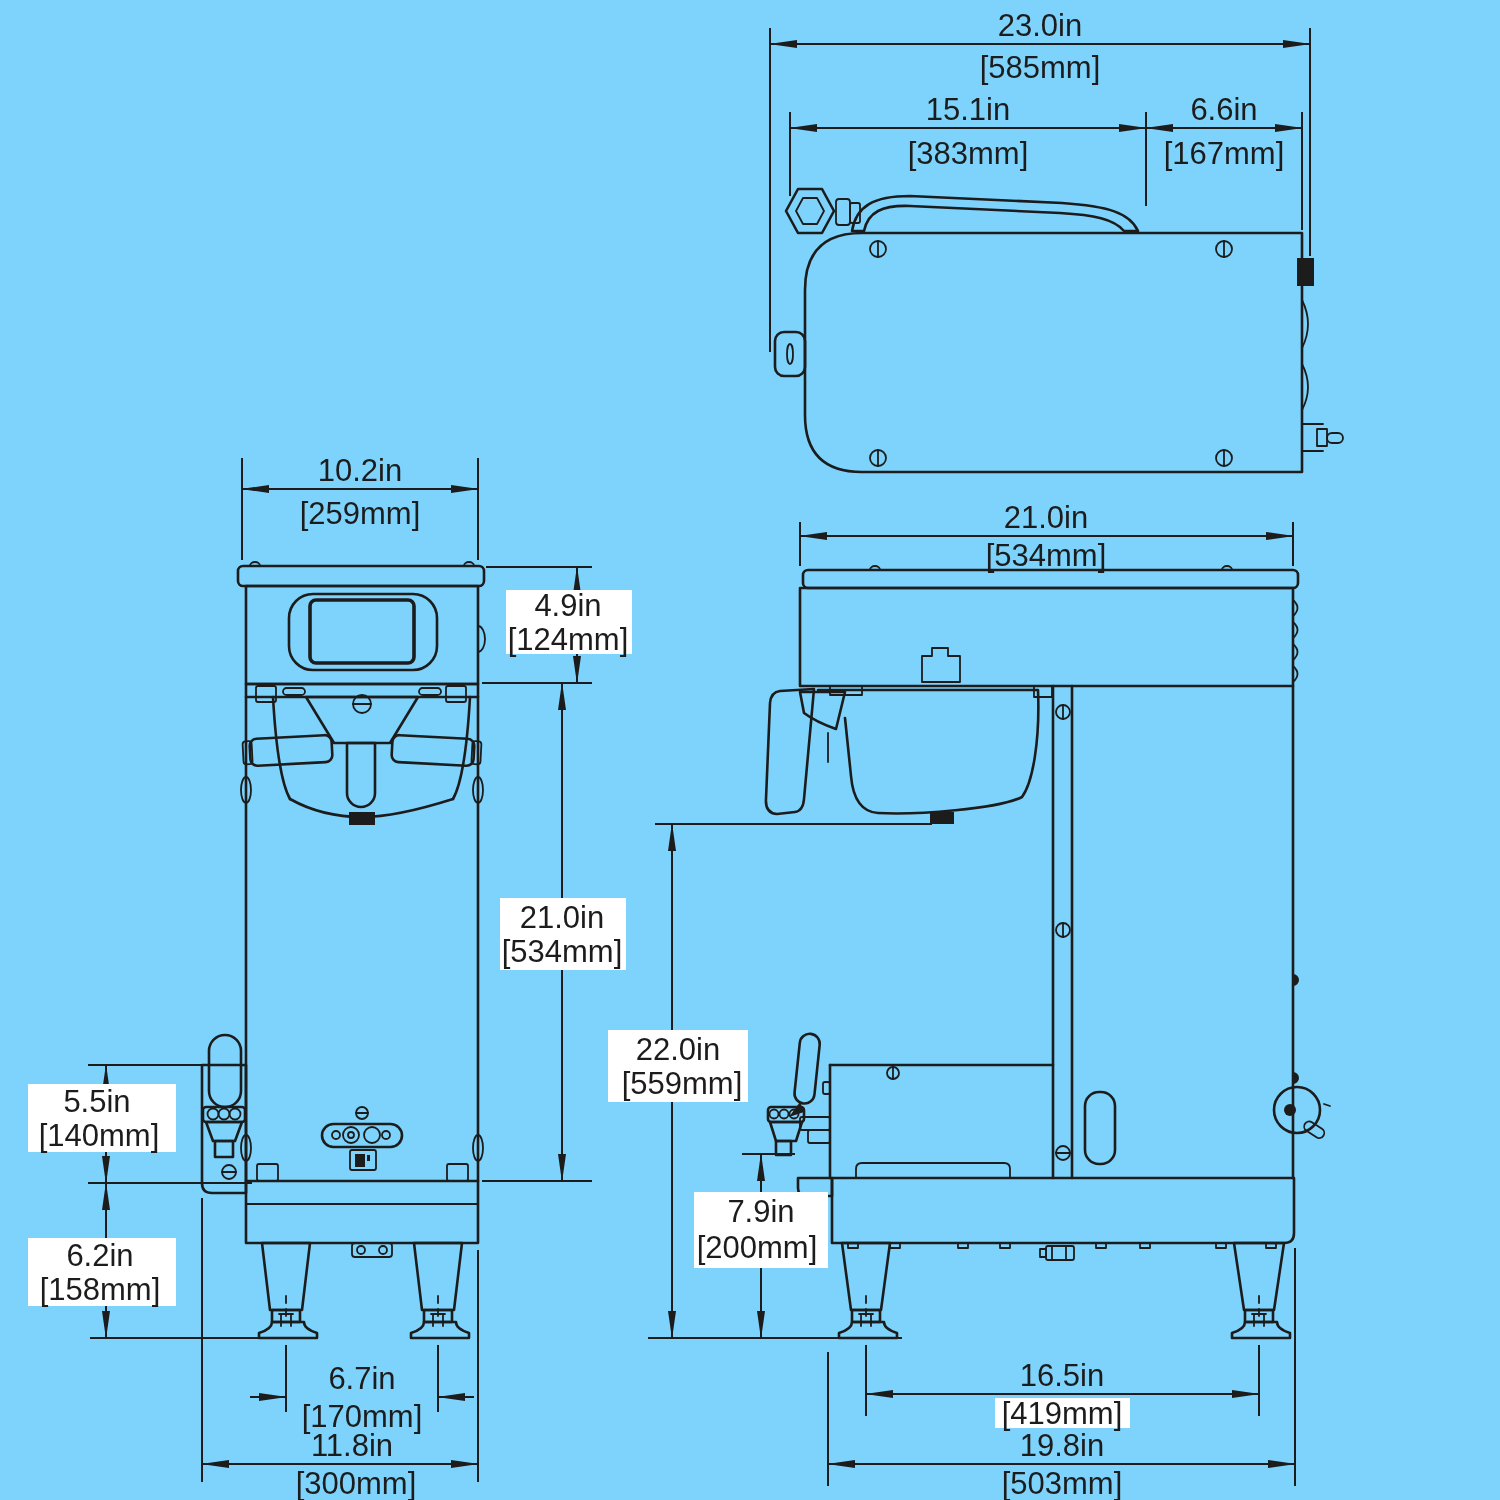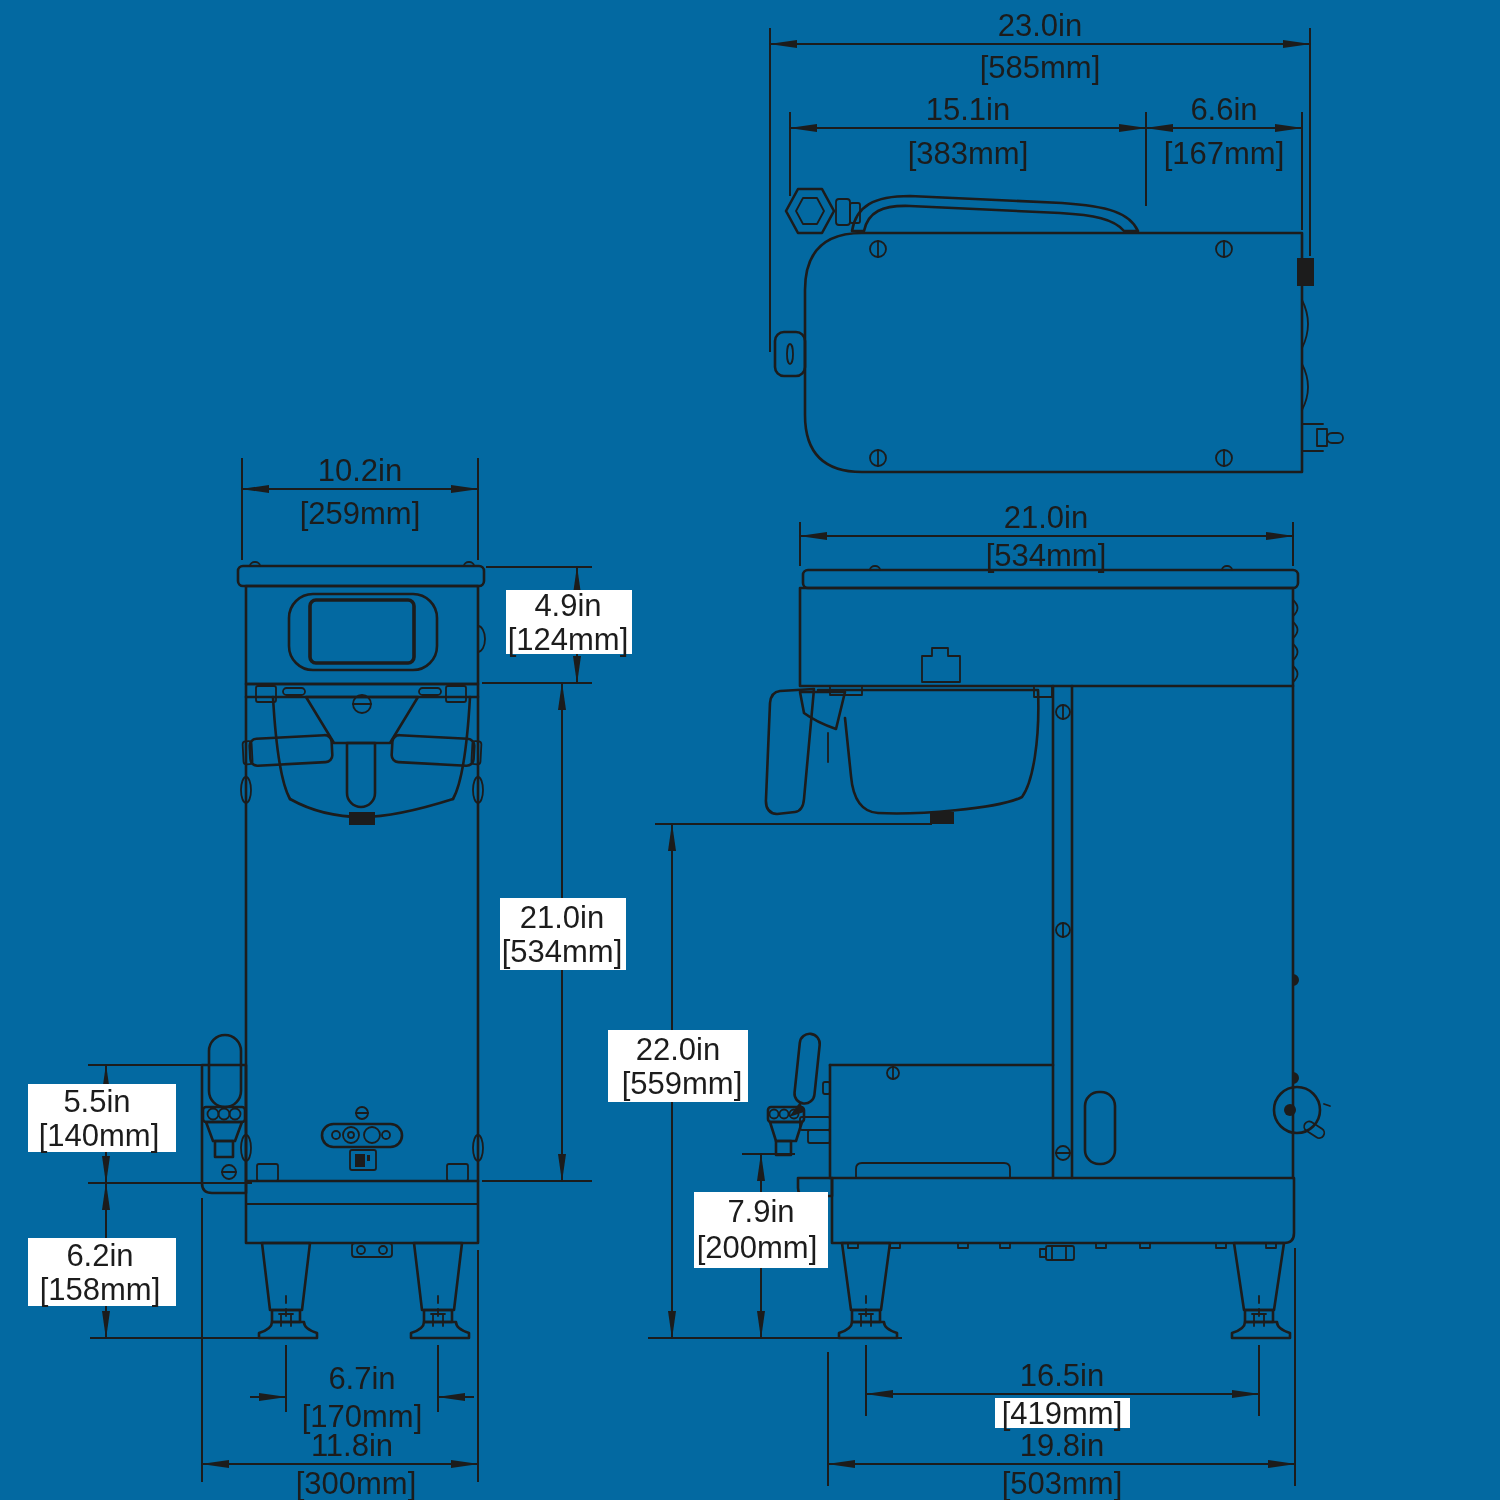--- a/index.html
+++ b/index.html
@@ -1,16 +1,16 @@
 <!DOCTYPE html>
 <html><head>
 <meta charset="utf-8">
 <style>
   html,body{margin:0;padding:0;background:#ffffff;}
-  .canvas{width:1500px;height:1500px;background:#0369a1;position:relative;}
+  .canvas{width:1500px;height:1500px;background:#7dd3fc;position:relative;}
   svg{display:block;}
   .outline{fill:none;stroke:#1c1c1c;stroke-width:2.6;stroke-linecap:round;stroke-linejoin:round;}
   .thin{fill:none;stroke:#1c1c1c;stroke-width:1.8;stroke-linecap:round;stroke-linejoin:round;}
   .fillb{fill:#1c1c1c;stroke:none;}
   .dimline{fill:none;stroke:#1c1c1c;stroke-width:2;stroke-linecap:butt;}
   .cl{stroke-dasharray:7 6;}
   .mask{fill:#ffffff;stroke:none;}
   .dimtext{font-family:"Liberation Sans",sans-serif;font-size:31px;fill:#1c1c1c;text-anchor:middle;}
 </style>
 </head>

